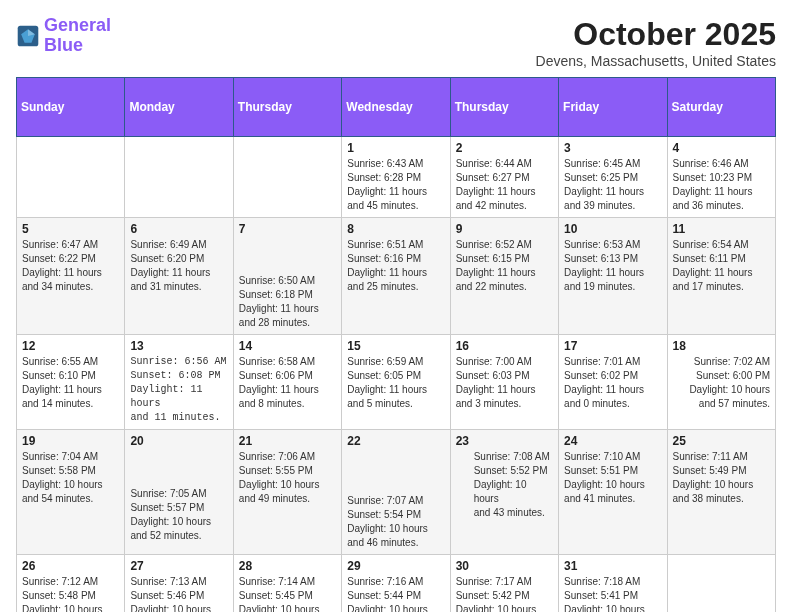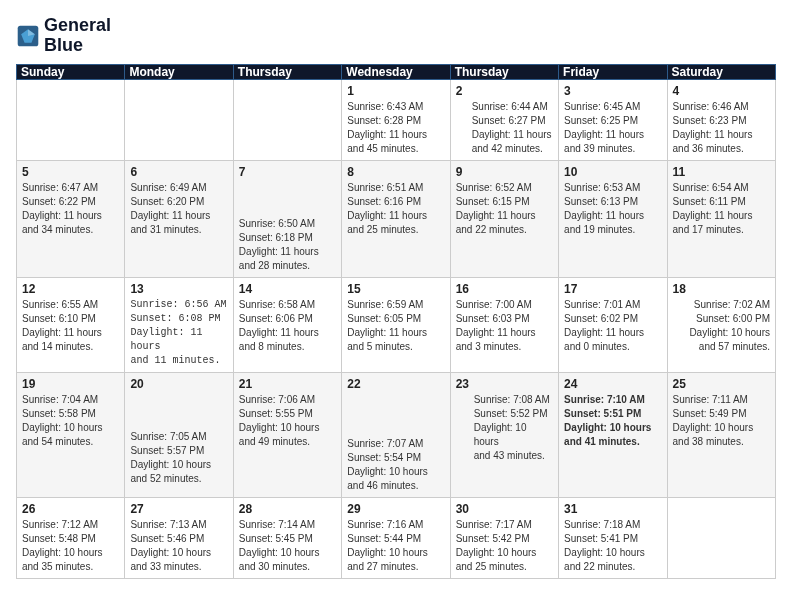--- a/index.html
+++ b/index.html
@@ -17,21 +17,21 @@
       margin-bottom: 8px;
     }
     .logo {
       display: flex;
       align-items: center;
       gap: 4px;
     }
     .logo-text {
       font-size: 18px;
       font-weight: bold;
-      color: #0f172a;
+      color: #8b5cf6;
       line-height: 1.1;
     }
     .logo-icon {
       width: 24px;
       height: 24px;
     }
     .title-block {
       text-align: right;
     }
     .month-title {
@@ -42,25 +42,25 @@
     .location {
       font-size: 14px;
       color: #444;
     }
     .calendar {
       width: 100%;
       border-collapse: collapse;
       border: 1px solid #ccc;
     }
     .calendar th {
-      background: #0f172a;
+      background: #8b5cf6;
       color: #fff;
       font-size: 12px;
       font-weight: bold;
-      padding: 0 4px;
+      padding: 22px 4px;
       text-align: left;
       border: 1px solid #2d5a8a;
     }
     .calendar td {
       vertical-align: top;
       padding: 4px 5px;
       border: 1px solid #ccc;
       font-size: 10.5px;
       color: #222;
       width: 108px;
@@ -93,20 +93,24 @@
     <svg class="logo-icon" viewBox="0 0 28 28">
       <rect x="2" y="2" width="24" height="24" rx="3" fill="#2c5f8a"></rect>
       <polygon points="14,6 22,12 18,22 10,22 6,12" fill="#4a9fd4"></polygon>
       <polygon points="14,6 22,12 14,14" fill="#fff" opacity="0.3"></polygon>
     </svg>
     <div class="logo-text">
       <div>General</div>
       <div>Blue</div>
     </div>
   </div>
+  <div class="title-block">
+    <div class="month-title">October 2025</div>
+    <div class="location">Devens, Massachusetts, United States</div>
+  </div>
 </div>
 
 <table class="calendar">
   <thead>
     <tr>
     <th>Sunday</th>
         <th>Monday</th>
         <th>Thursday</th>
         <th>Wednesday</th>
         <th>Thursday</th>
@@ -121,36 +125,36 @@
         <td class="empty-cell"></td>
         <td>
           <span class="day-num">1</span>
           <div class="cell-content" style="white-space: pre-line;">Sunrise: 6:43 AM
 Sunset: 6:28 PM
 Daylight: 11 hours
 and 45 minutes.</div>
         </td>
         <td>
           <span class="day-num">2</span>
-          <div class="cell-content" style="white-space: pre-line; margin-left: 16px;">Sunrise: 6:44 AM
+          <div class="cell-content" style="white-space: pre-line;">Sunrise: 6:44 AM
 Sunset: 6:27 PM
 Daylight: 11 hours
 and 42 minutes.</div>
         </td>
         <td>
           <span class="day-num">3</span>
           <div class="cell-content" style="white-space: pre-line;">Sunrise: 6:45 AM
 Sunset: 6:25 PM
 Daylight: 11 hours
 and 39 minutes.</div>
         </td>
         <td>
           <span class="day-num">4</span>
           <div class="cell-content" style="white-space: pre-line;">Sunrise: 6:46 AM
-Sunset: 6:23 PM
+Sunset: 10:23 PM
 Daylight: 11 hours
 and 36 minutes.</div>
         </td>
       </tr>
       <tr>
         <td>
           <span class="day-num">5</span>
           <div class="cell-content" style="white-space: pre-line;">Sunrise: 6:47 AM
 Sunset: 6:22 PM
 Daylight: 11 hours
@@ -281,21 +285,21 @@
         </td>
         <td>
           <span class="day-num">23</span>
           <div class="cell-content" style="white-space: pre-line; margin-left: 18px;">Sunrise: 7:08 AM
 Sunset: 5:52 PM
 Daylight: 10 hours
 and 43 minutes.</div>
         </td>
         <td>
           <span class="day-num">24</span>
-          <div class="cell-content" style="white-space: pre-line; font-weight: bold;">Sunrise: 7:10 AM
+          <div class="cell-content" style="white-space: pre-line;">Sunrise: 7:10 AM
 Sunset: 5:51 PM
 Daylight: 10 hours
 and 41 minutes.</div>
         </td>
         <td>
           <span class="day-num">25</span>
           <div class="cell-content" style="white-space: pre-line;">Sunrise: 7:11 AM
 Sunset: 5:49 PM
 Daylight: 10 hours
 and 38 minutes.</div>

